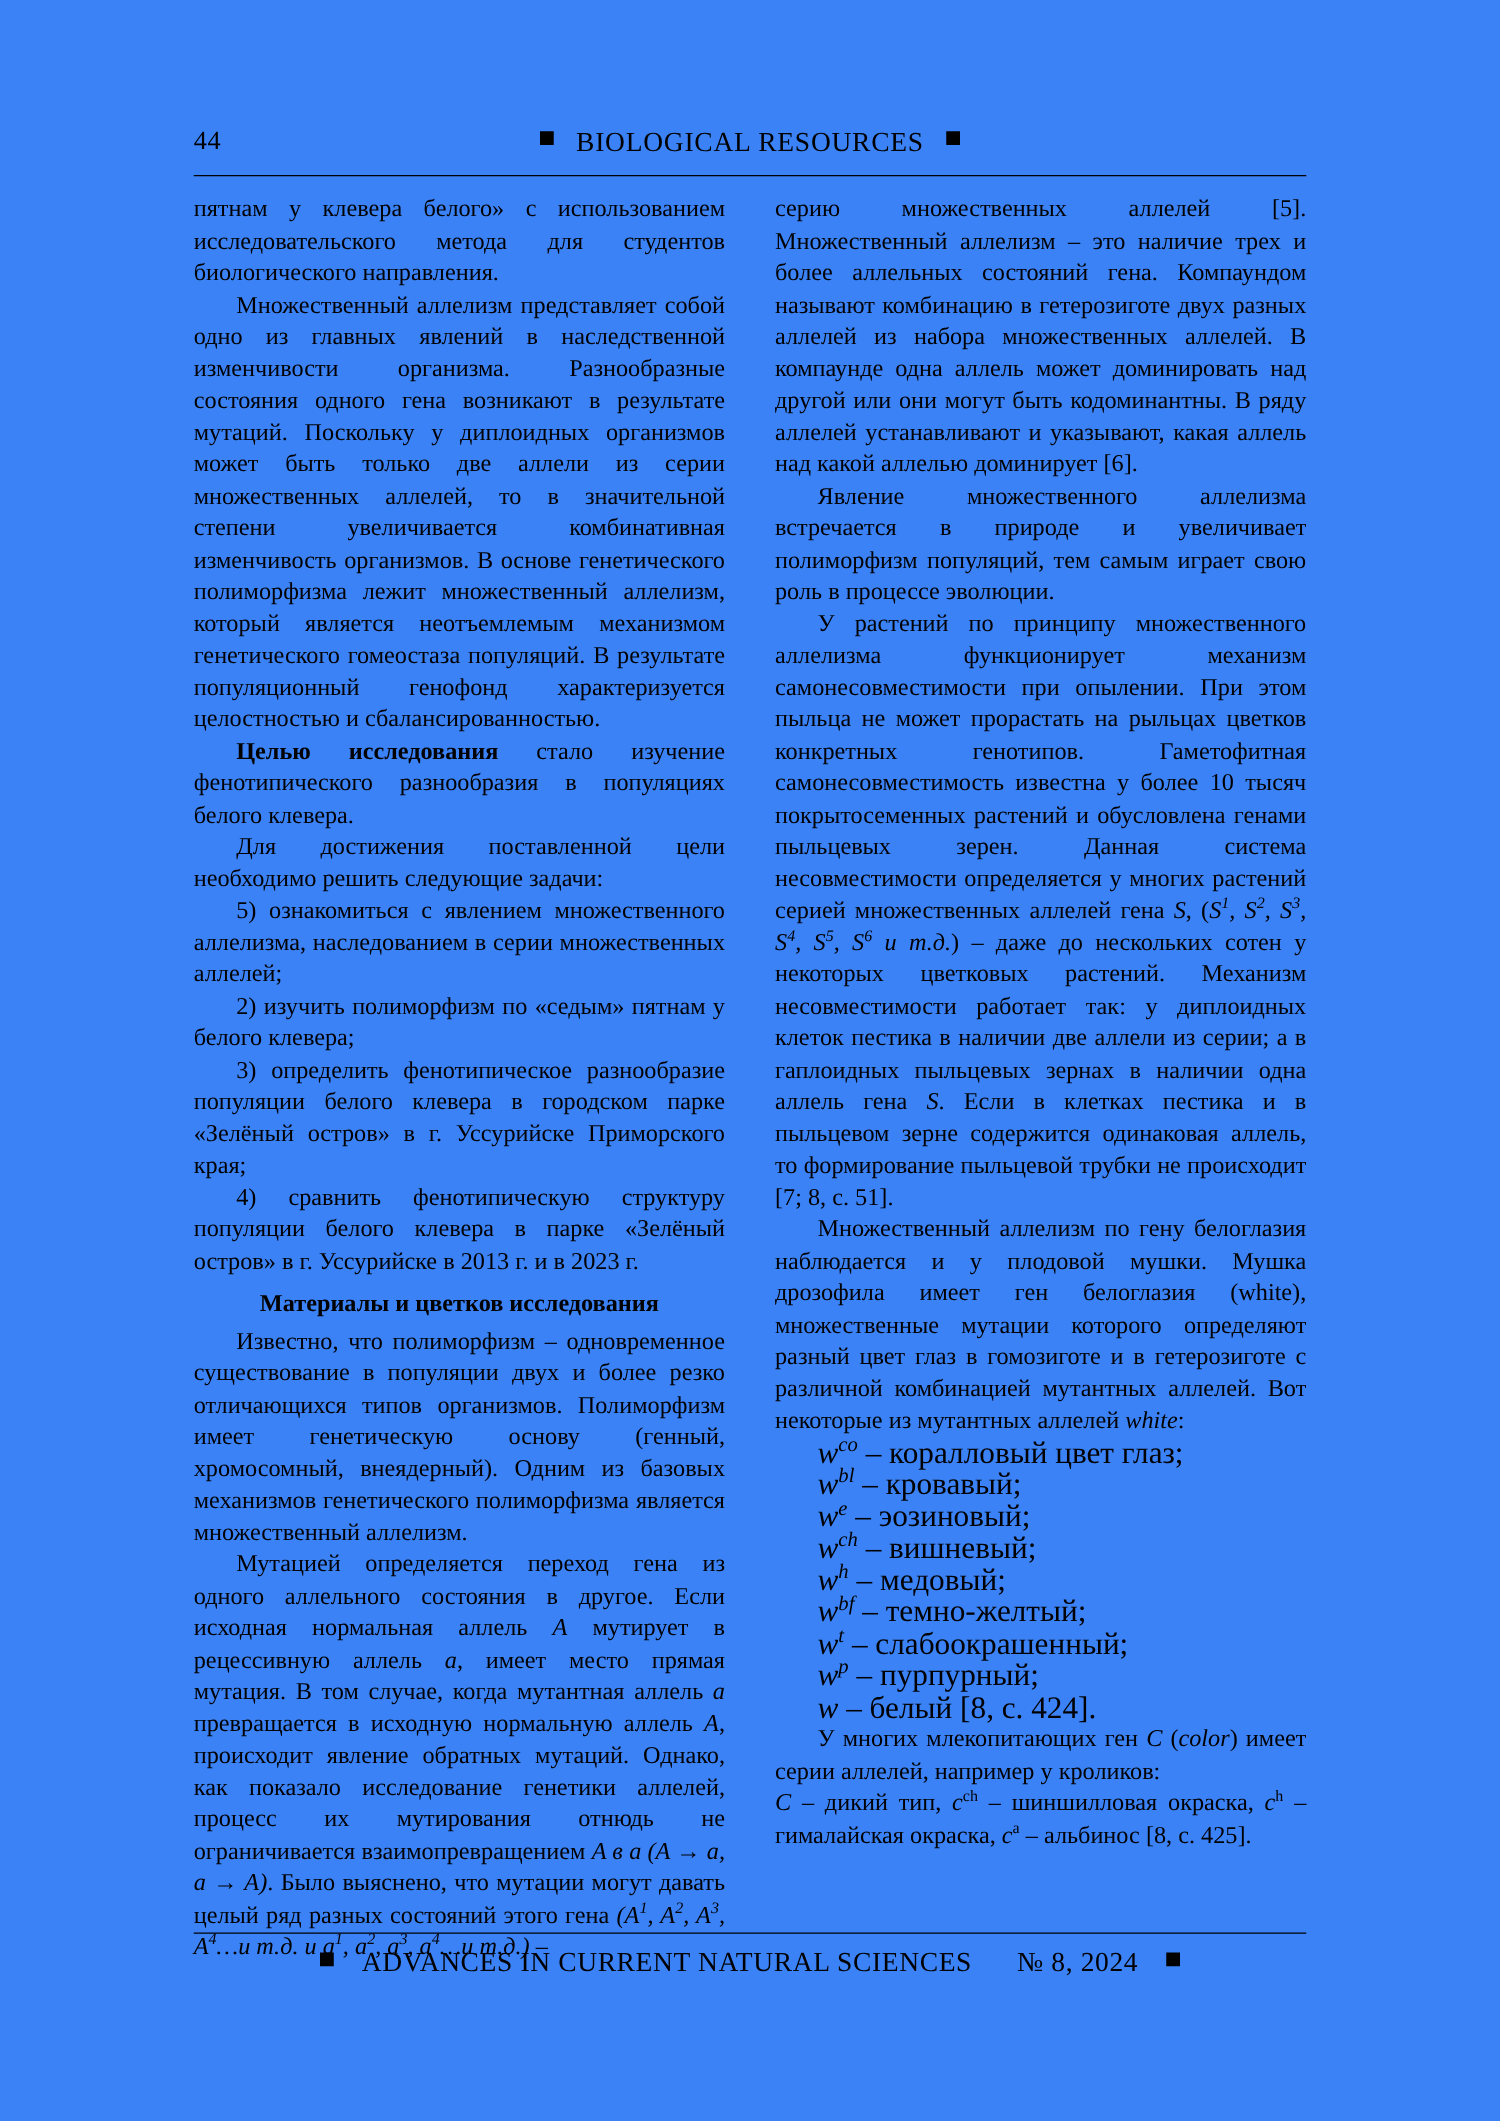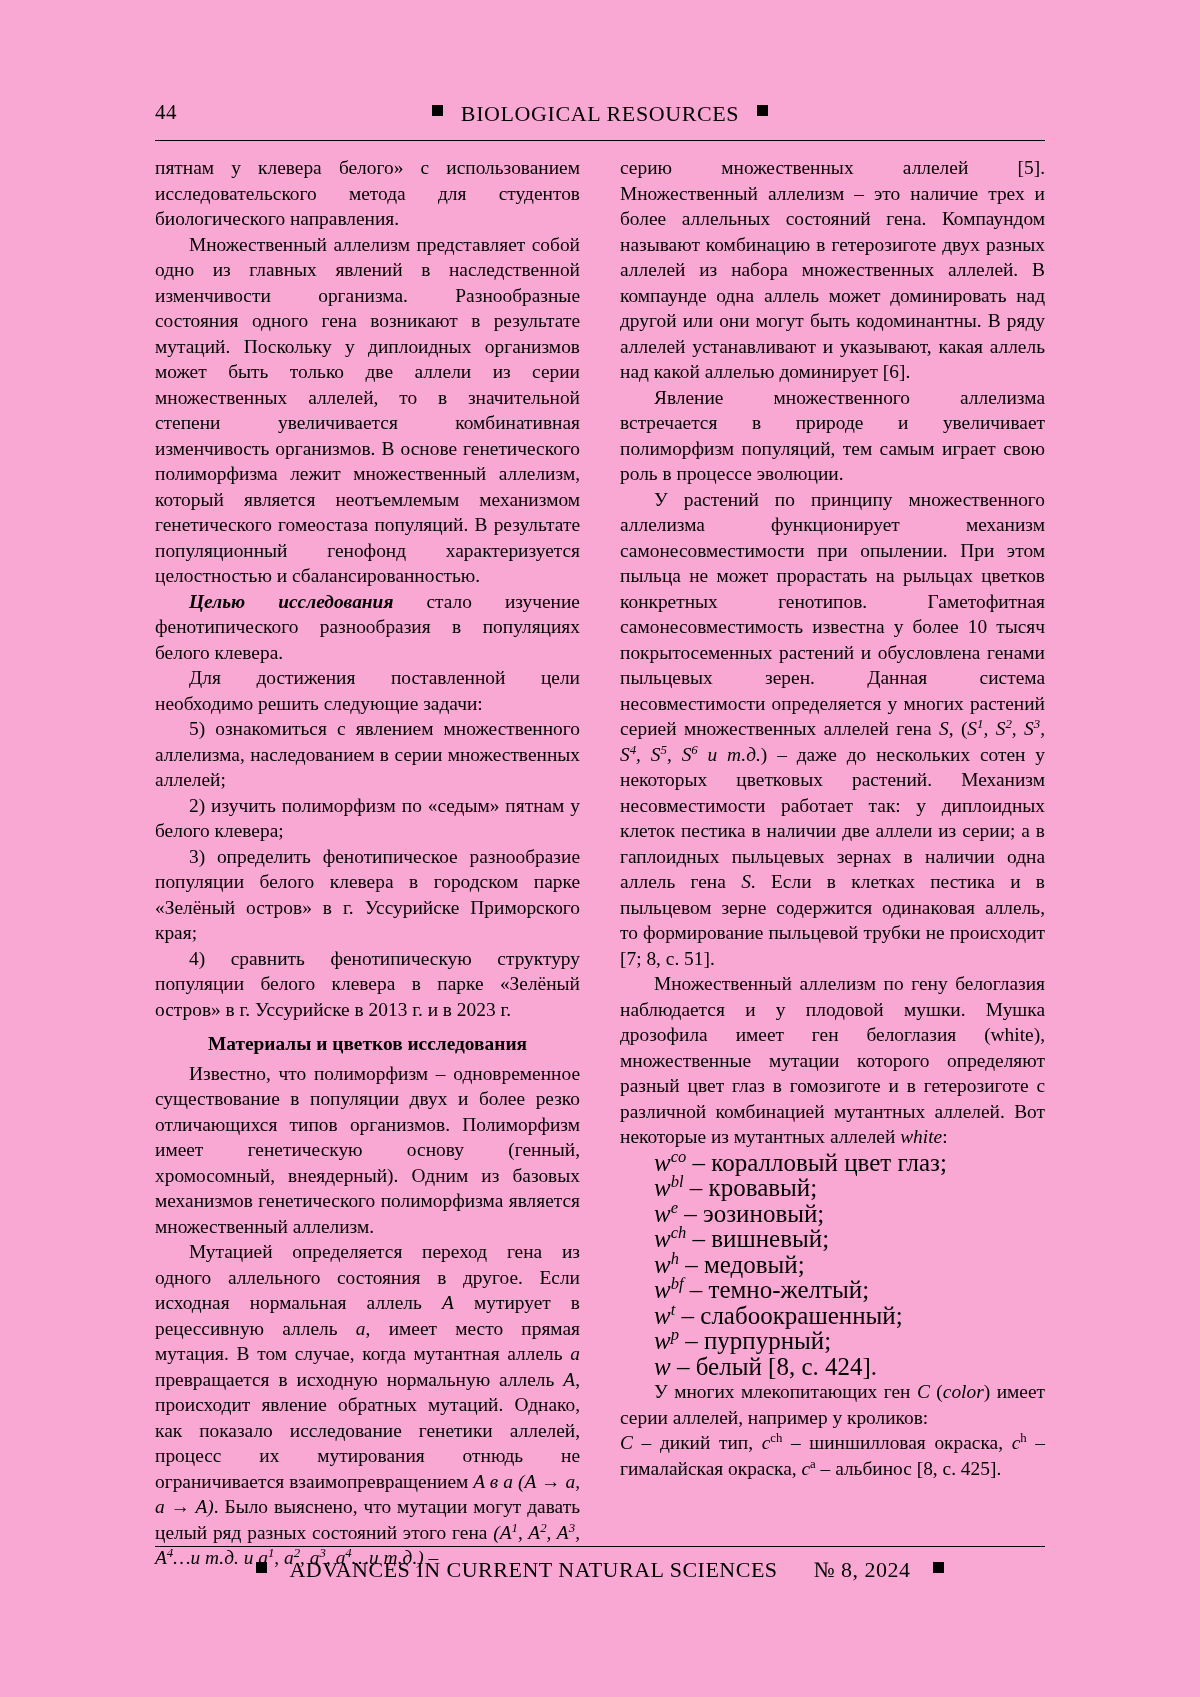--- a/index.html
+++ b/index.html
@@ -13,21 +13,21 @@
     font-family: "Liberation Serif", serif;
     color: #000000;
     position: relative;
     overflow: hidden;
   }
   .page {
     position: absolute;
     left: 0; top: 0;
     width: 1200px;
     height: 1697px;
-    background: #f9a8d4;
+    background: #3b82f6;
   }
   .content {
     position: absolute;
     left: 155px;
     top: 100px;
     width: 890px;
   }
 
   
   .runhead {
@@ -80,21 +80,21 @@
   p.para {
     margin: 0;
     text-align: justify;
     text-justify: inter-word;
     font-size: 19.4px;
     line-height: 25.5px;
     text-indent: 34px;
     hyphens: auto;
   }
   p.noindent { text-indent: 0; }
-  .bold { font-weight: bold; font-style: italic; }
+  .bold { font-weight: bold; }
   .italic { font-style: italic; }
   .heading {
     margin: 9px 0 4px 0;
     text-align: center;
     font-weight: bold;
     font-size: 19.4px;
     line-height: 25.5px;
     text-indent: 0;
   }
   .allele-list {

